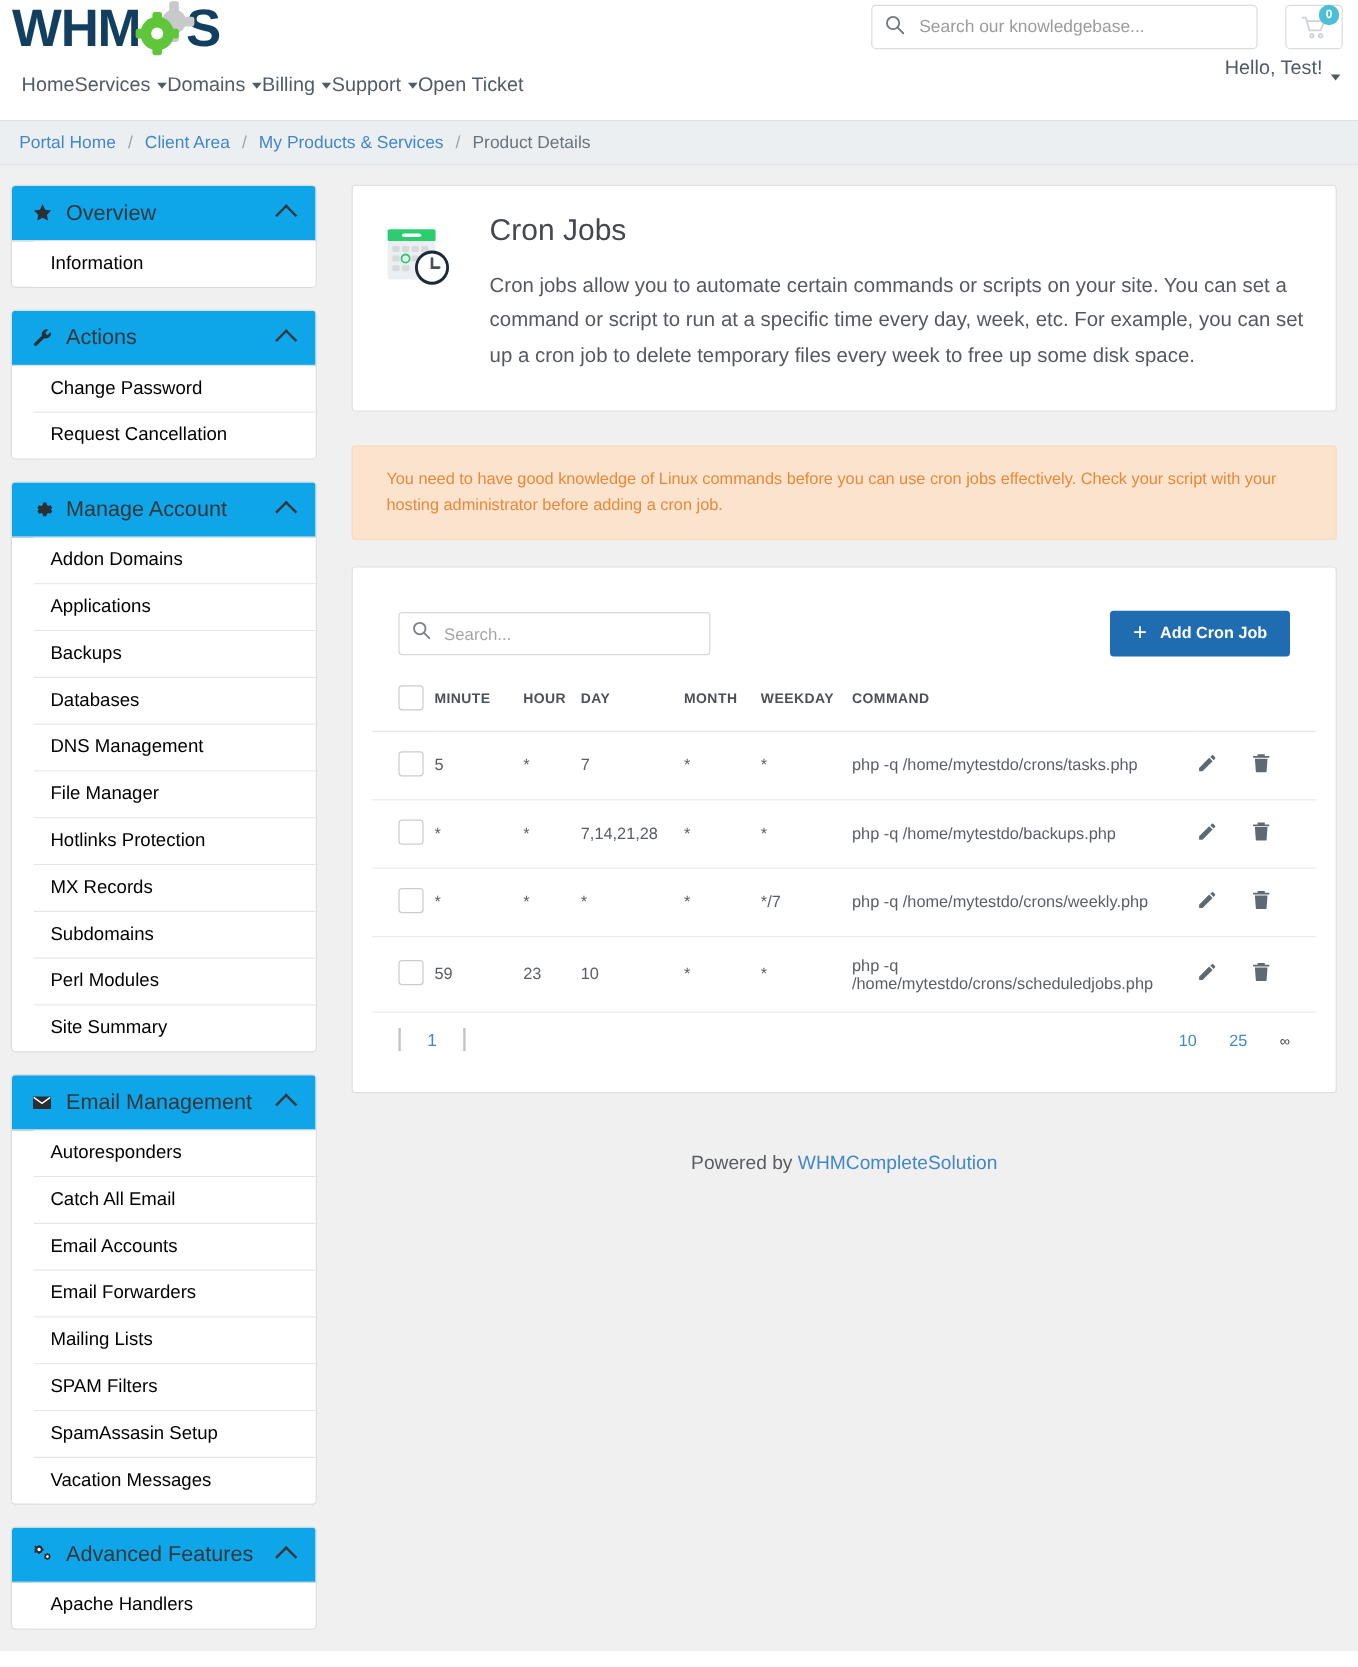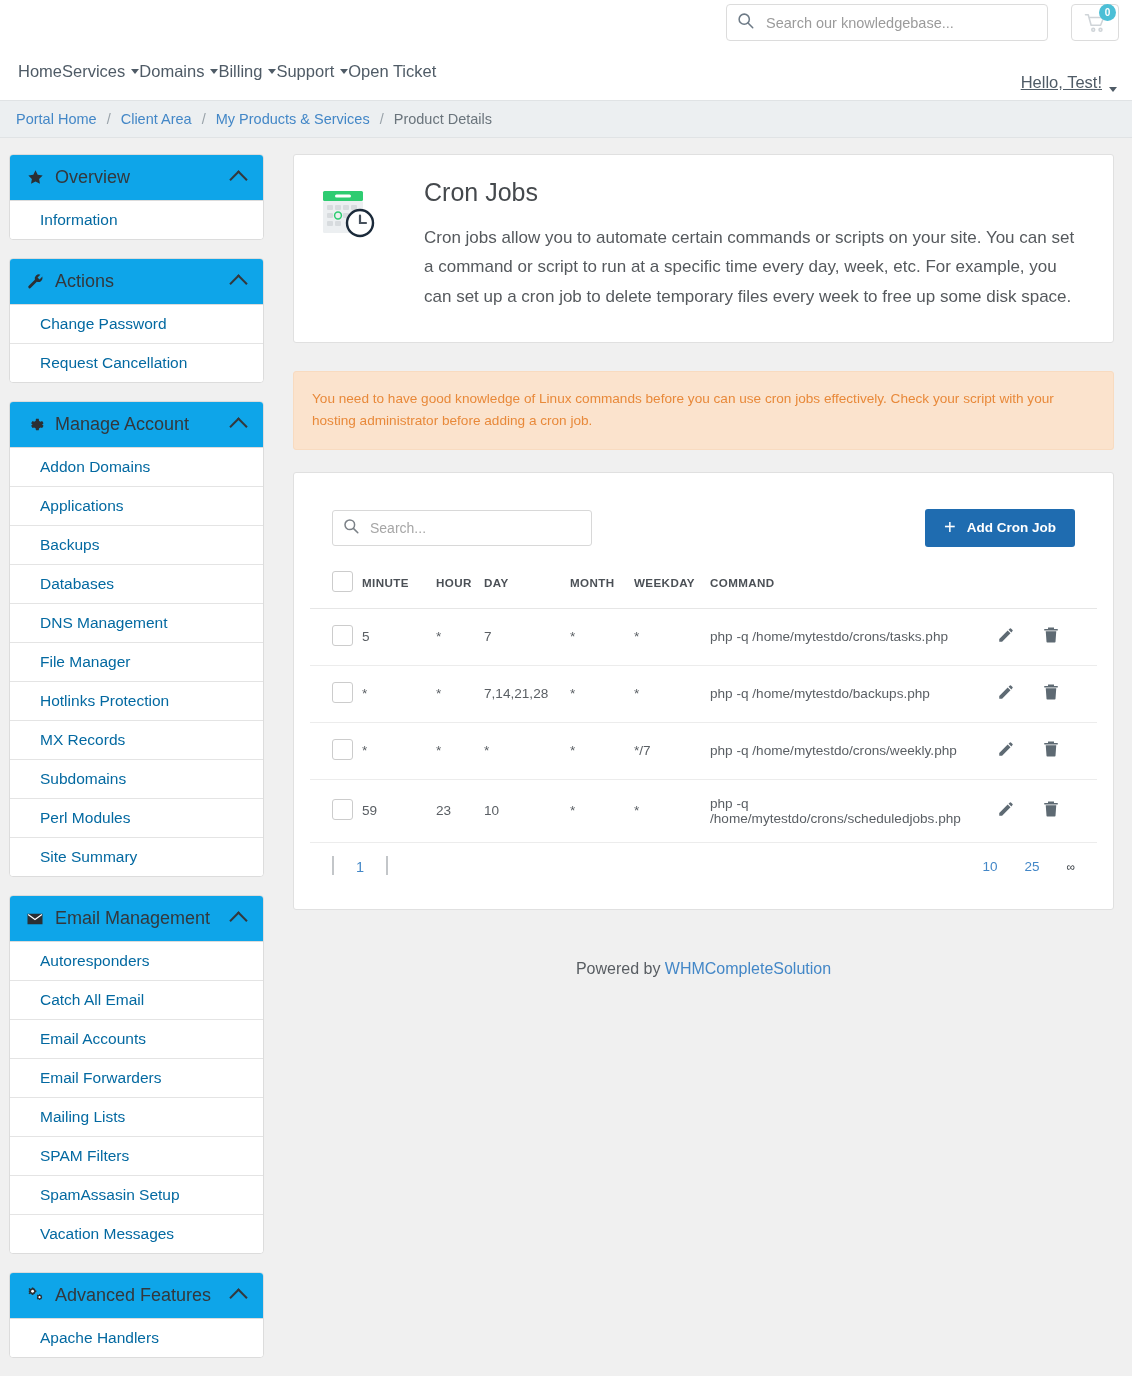--- a/index.html
+++ b/index.html
@@ -128,27 +128,26 @@
   }
   .caret {
     display: inline-block;
     width: 0; height: 0;
     border-left: 4.5px solid transparent;
     border-right: 4.5px solid transparent;
     border-top: 5px solid #4f5b66;
   }
   .hello {
     position: absolute;
-    right: 15px; top: 73px;
+    right: 15px; top: 48px;
     font-size: 16.5px;
     color: #4f5b66;
     display: flex;
     align-items: flex-end;
     gap: 7px;
-    text-decoration: underline;
   }
 
   
   .breadcrumb-bar {
     background: #eceff1;
     border-top: 1px solid #e0e3e5;
     border-bottom: 1px solid #e0e3e5;
     padding: 10px 16px;
     font-size: 14.5px;
   }
@@ -196,57 +195,58 @@
   .chev-up {
     width: 13px; height: 13px;
     border-left: 2px solid #33383d;
     border-top: 2px solid #33383d;
     transform: rotate(45deg);
     margin-right: 4px;
     margin-top: 4px;
   }
   .panel-item {
     display: block;
-    padding: 10px 30px;
+    padding: 10px 14px;
     font-size: 15.5px;
-    color: #0369a1;
+    color: #000000;
     border-bottom: 1px solid #e4e4e4;
     background: #fff;
+    margin-left: 18px;
   }
   .panel-item:last-child { border-bottom: none; }
 
   
   .card {
     background: #fff;
     border: 1px solid #e0e0e0;
     border-radius: 3px;
     margin-bottom: 28px;
   }
-  .intro-card { padding: 24px 26px 30px 26px; display: flex; gap: 16px; }
+  .intro-card { padding: 24px 26px 30px 26px; display: flex; }
   .cron-icon { flex: 0 0 64px; margin-right: 24px; padding-top: 8px; }
   .intro-title {
     font-size: 25px;
     color: #45494d;
     font-weight: normal;
     margin: 0 0 16px 0;
     line-height: 1.1;
   }
   .intro-text {
     font-size: 17px;
     line-height: 1.75;
     color: #55595d;
     margin: 0;
     max-width: 712px;
   }
 
   .alert-warn {
     background: #fbe3cd;
     border: 1px solid #f8dbc0;
     border-radius: 3px;
-    padding: 16px 18px;
+    padding: 16px 28px;
     margin-bottom: 22px;
     color: #e8893a;
     font-size: 13.6px;
     line-height: 1.65;
   }
 
   
   .table-card { padding: 16px; }
   .table-toolbar {
     display: flex;
@@ -349,20 +349,30 @@
     color: #585d62;
     padding: 22px 0 40px 0;
   }
   .footer-powered a { color: #4387c7; }
 </style>
 </head>
 <body>
 
 <div class="top-header">
 
+  <div class="logo">
+    <span>WHM</span>
+    <span class="gear-wrap">
+      <span class="gear-grey"></span>
+      <span class="gear-green">
+          <span class="hole"></span>
+        </span>
+    </span>
+    <span>S</span>
+  </div>
 
   <div class="kb-search">
     <span class="magnifier">
       <svg width="17" height="17" viewBox="0 0 20 20" fill="none" stroke="#6d7a86" stroke-width="1.8">
         <circle cx="8.5" cy="8.5" r="6"></circle>
           <line x1="13" y1="13" x2="18.5" y2="18.5" stroke-linecap="round"></line>
       </svg>
     </span>
     <input type="text" value="" placeholder="Search our knowledgebase..." style="">
   </div>

